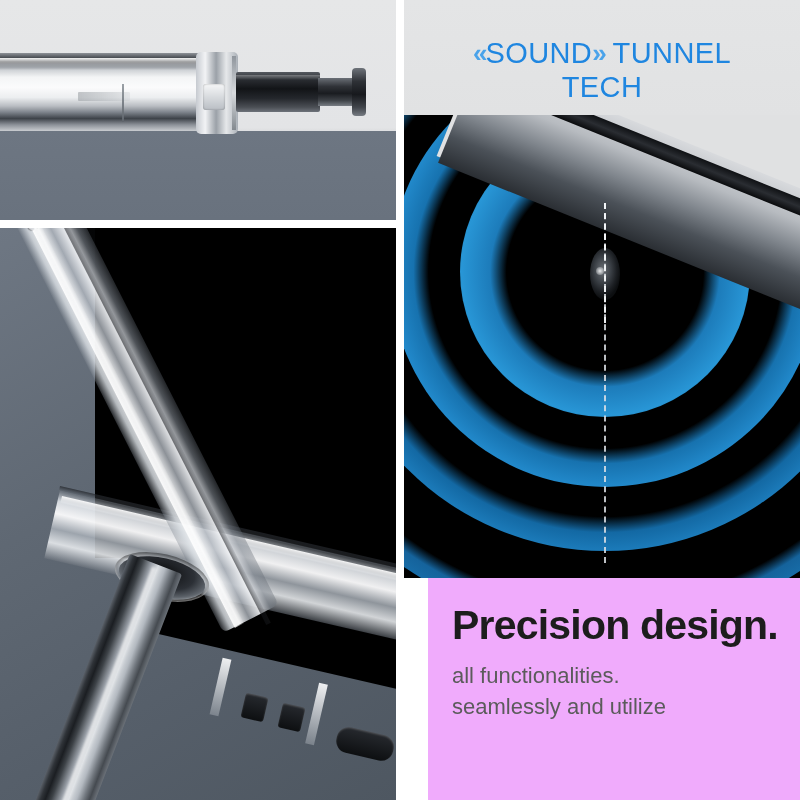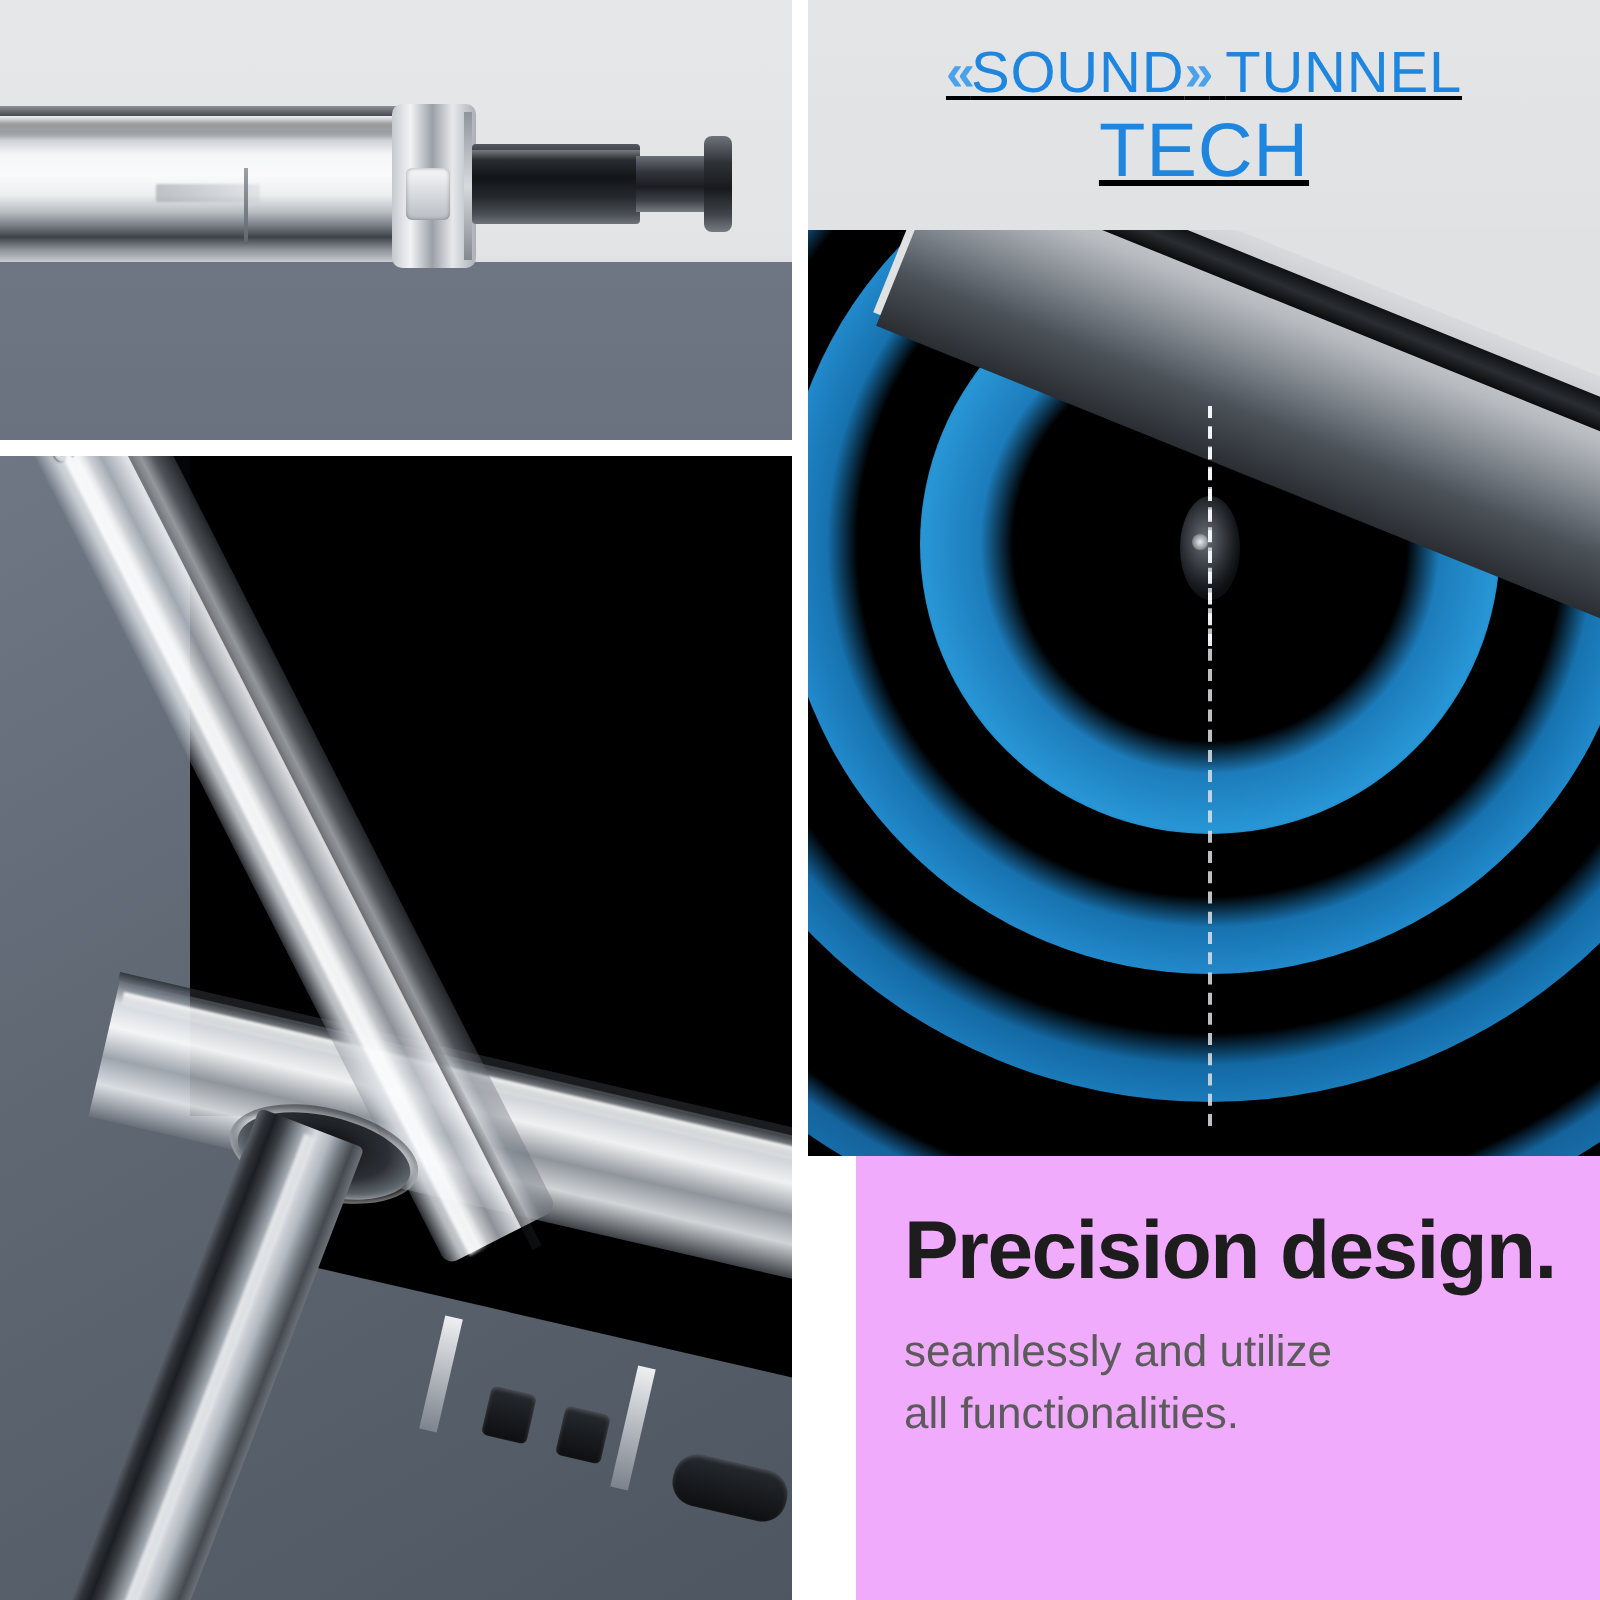--- a/index.html
+++ b/index.html
@@ -133,24 +133,24 @@
   #cutout-c{left:336px;top:503px;width:58px;height:26px;border-radius:12px;}
   .rail-strut{position:absolute;background:linear-gradient(180deg,rgba(246,247,248,.95),rgba(150,157,165,.6));
       transform:rotate(13deg);}
   #strut-a{left:216px;top:430px;width:9px;height:58px;}
   #strut-b{left:312px;top:455px;width:9px;height:62px;}
 
   
   #panel-sound-header{left:404px;top:0;width:396px;height:115px;
       background:linear-gradient(180deg,#e4e5e6 0%,#e1e2e3 100%);}
   .sound-head{position:absolute;left:0;top:0;width:396px;text-align:center;
-      padding-top:20px;line-height:1.18;text-decoration:underline;}
+      padding-top:36px;line-height:1.18;}
   .sound-line1{font-size:29px;letter-spacing:.4px;color:#1f86e0;
       font-family:"Liberation Sans",sans-serif;font-weight:400;white-space:nowrap;}
-  .sound-line2{font-size:38px;letter-spacing:.4px;color:#1f86e0;
+  .sound-line2{font-size:29px;letter-spacing:.4px;color:#1f86e0;
       font-family:"Liberation Sans",sans-serif;font-weight:400;}
   .chev{color:#4aa3ea;font-weight:700;font-size:26px;letter-spacing:-2px;
       position:relative;top:-1px;}
 
   
   #panel-sound-visual{left:404px;top:115px;width:396px;height:463px;background:#000;}
 
   .waves-wrap{position:absolute;left:0;top:0;width:396px;height:463px;overflow:hidden;}
   .arc{position:absolute;border-radius:50%;}
   
@@ -279,18 +279,18 @@
     <div class="speaker"></div>
     <div class="speaker-glint"></div>
 
     <div class="dashline"></div>
     <div class="dashline-bright"></div>
   </div>
 
   <div class="panel" id="panel-caption">
     <div class="cap-title">Precision design.</div>
     <div class="cap-body">
+      <div>all functionalities.</div>
       <div>seamlessly and utilize</div>
-      <div>all functionalities.</div>
     </div>
   </div>
 
 </div>
 
 </body></html>

